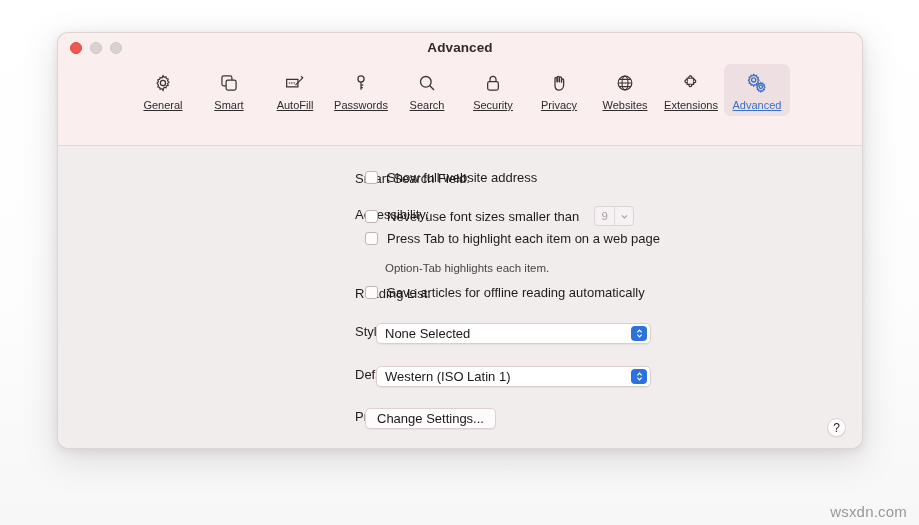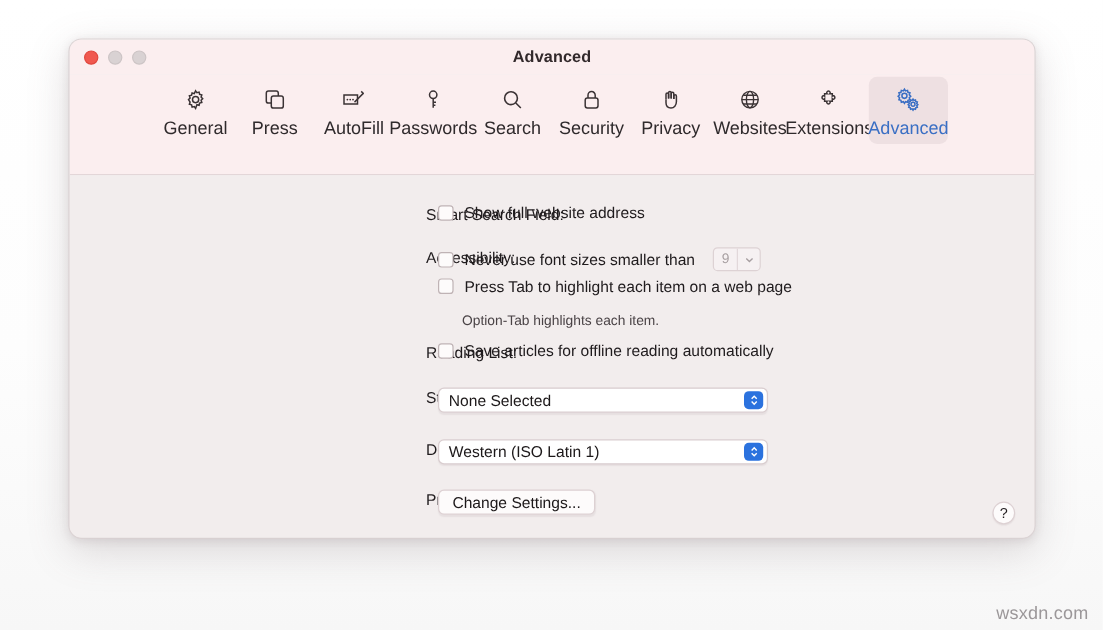--- a/index.html
+++ b/index.html
@@ -102,24 +102,25 @@
   .tool .ico {
     width: 28px;
     height: 26px;
     display: flex;
     align-items: center;
     justify-content: center;
     color: #3b3335;
   }
   .tool.selected .ico { color: #3a6fc4; }
   .tool .tlabel {
-    font-size: 15px;
+    font-size: 11px;
     color: #2f2a2c;
     white-space: nowrap;
     line-height: 1;
+    text-decoration: underline;
   }
   .tool.selected .tlabel { color: #3a6fc4; }
 
   
   .content {
     position: relative;
     height: 303px;
     background: #f2eded;
   }
 
@@ -205,20 +206,21 @@
     width: 275px;
     height: 21px;
     background: #ffffff;
     border: 1px solid #d9cdcf;
     border-radius: 5px;
     box-shadow: 0 1px 1px rgba(130,110,115,0.10);
     box-sizing: border-box;
     display: flex;
     align-items: center;
     padding-left: 8px;
+    margin-left: 11px;
   }
   .popup .ptext {
     font-size: 13px;
     color: #1c1819;
     white-space: nowrap;
   }
   .popup .badge {
     position: absolute;
     right: 3px;
     top: 2px;
@@ -308,21 +310,21 @@
         <span class="tlabel">General</span>
       </div>
 
       <div class="tool">
         <span class="ico">
           <svg width="20" height="20" viewBox="0 0 24 24" fill="none" stroke="currentColor" stroke-width="1.5">
             <rect x="3.5" y="3.5" width="12" height="12" rx="2.2"></rect>
             <rect x="8.5" y="8.5" width="12" height="12" rx="2.2" fill="#fbeeef"></rect>
           </svg>
         </span>
-        <span class="tlabel">Press</span>
+        <span class="tlabel">Smart</span>
       </div>
 
       <div class="tool">
         <span class="ico">
           <svg width="22" height="20" viewBox="0 0 26 24" fill="none" stroke="currentColor" stroke-width="1.5">
             <path d="M3 7.5h13.5v9H3z"></path>
             <circle cx="6.4" cy="12" r="0.9" fill="currentColor" stroke="none"></circle>
             <circle cx="9.2" cy="12" r="0.9" fill="currentColor" stroke="none"></circle>
             <circle cx="12" cy="12" r="0.9" fill="currentColor" stroke="none"></circle>
             <path d="M13.5 14.5L22.5 5.5"></path>

